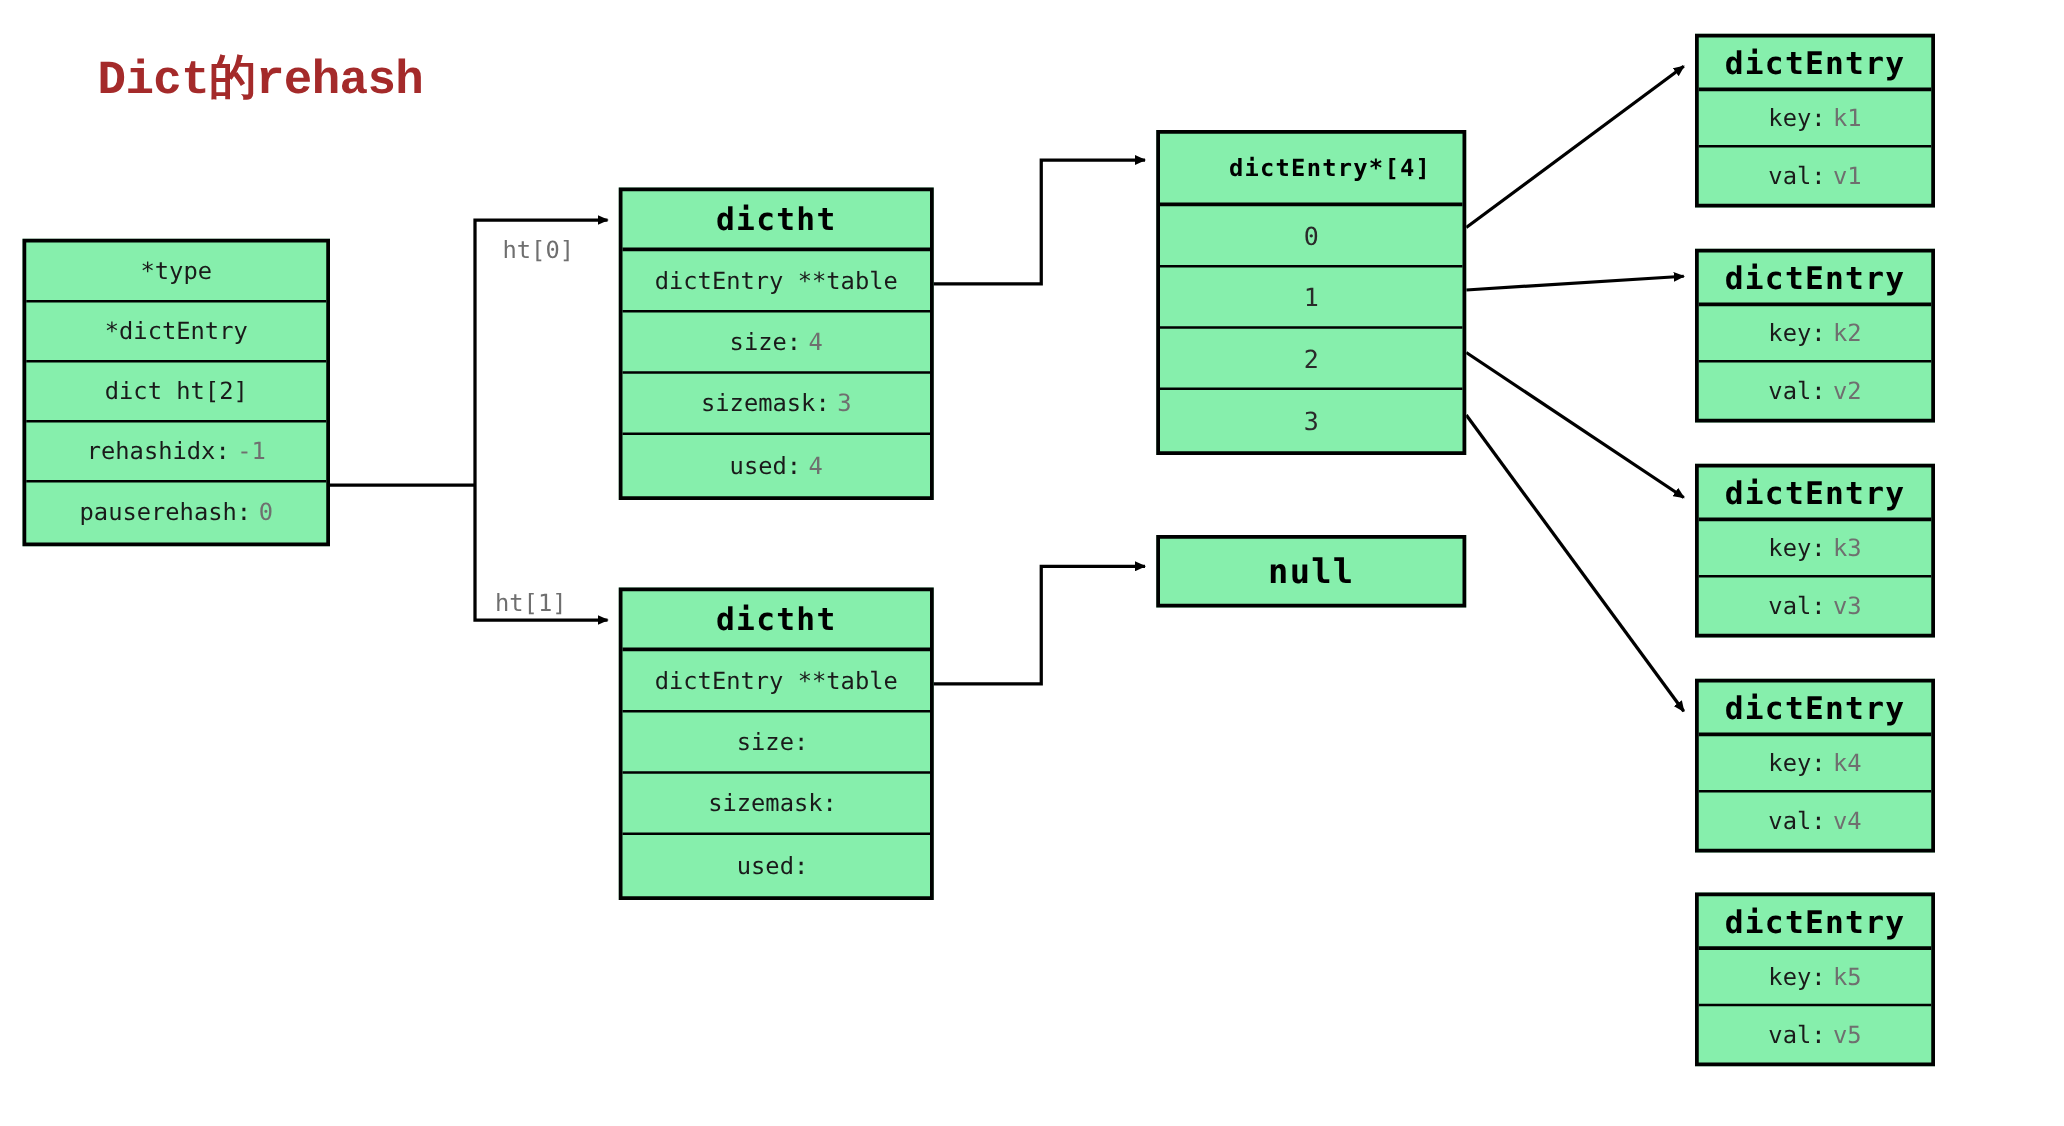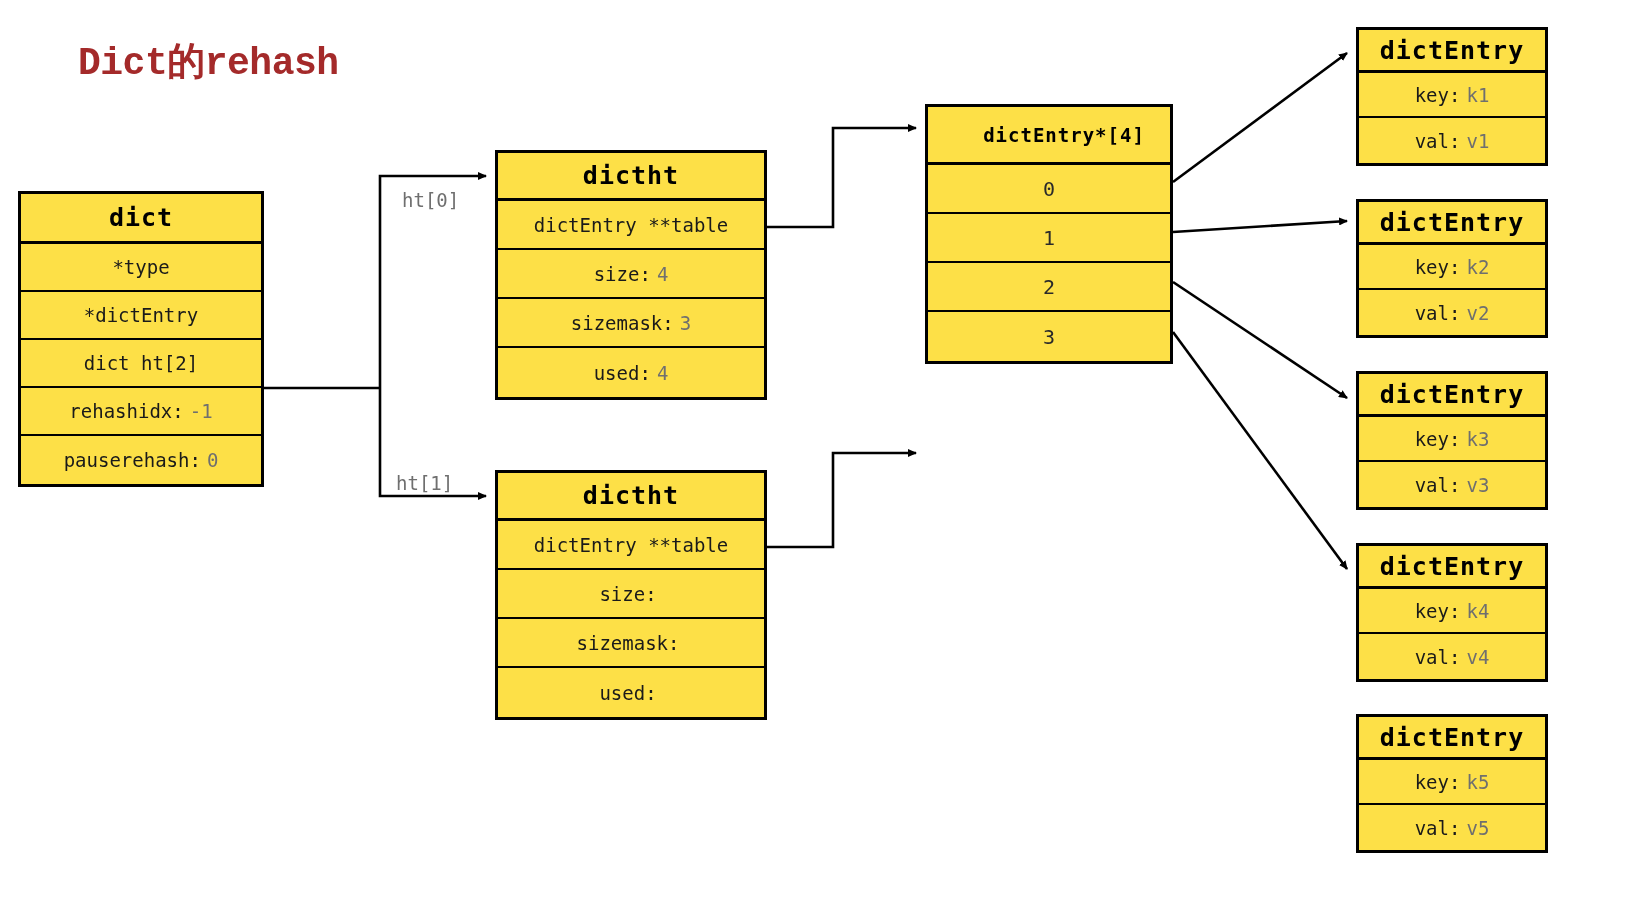--- a/index.html
+++ b/index.html
@@ -37,21 +37,21 @@
     font-size: 38px;
     color: #a42a2a;
     letter-spacing: -0.5px;
     white-space: nowrap;
   }
 
   
   .box {
     position: absolute;
     box-sizing: border-box;
-    background: #fde047;
+    background: #86efac;
     border: 3px solid #000000;
   }
   .box .row {
     box-sizing: border-box;
     display: flex;
     align-items: center;
     justify-content: center;
     white-space: nowrap;
     color: #000000;
   }
@@ -77,21 +77,21 @@
   .box .row .lbl {
     color: #1a1a1a;
   }
 
   
   #dict-box { left: 18px; top: 191px; width: 246px; }
   #dict-box .head { height: 50px; }
   #dict-box .field { height: 48px; }
 
   
-  .dictht-box { width: 272px; }
+  .dictht-box { width: 252px; }
   #dictht0-box { left: 495px; top: 150px; }
   #dictht1-box { left: 495px; top: 470px; }
   .dictht-box .head { height: 48px; }
   .dictht-box .field { height: 49px; }
   .dictht-box .field.ptr { font-size: 19px; }
 
   
   #array-box { left: 925px; top: 104px; width: 248px; }
   #array-box .head {
     height: 58px;
@@ -168,21 +168,20 @@
     </g>
     <g>
       <path d="M1173,332 L1347,569" fill="none" stroke="#000" stroke-width="2.6" marker-end="url(#arrowhead)"></path>
     </g>
   </svg>
 
   <div class="edge-label" id="ht0-label">ht[0]</div>
   <div class="edge-label" id="ht1-label">ht[1]</div>
 
   <div class="box" id="dict-box">
-    <div class="row head">dict</div>
     <div class="row field">
       <span class="lbl">*type</span>
     </div>
     <div class="row field">
       <span class="lbl">*dictEntry</span>
     </div>
     <div class="row field">
       <span class="lbl">dict ht[2]</span>
     </div>
     <div class="row field">
@@ -236,20 +235,23 @@
   <div class="box" id="array-box">
     <div class="row head">
       <span class="ovf">dictEntry*[4]</span>
     </div>
     <div class="row field">0</div>
     <div class="row field">1</div>
     <div class="row field">2</div>
     <div class="row field">3</div>
   </div>
 
+  <div class="box" id="null-box">
+    <div class="row head">null</div>
+  </div>
 
   <div class="box entry-box" id="entry-1">
     <div class="row head">dictEntry</div>
     <div class="row field">
       <span class="lbl">key:</span>
       <span class="val">k1</span>
     </div>
     <div class="row field">
       <span class="lbl">val:</span>
       <span class="val">v1</span>

